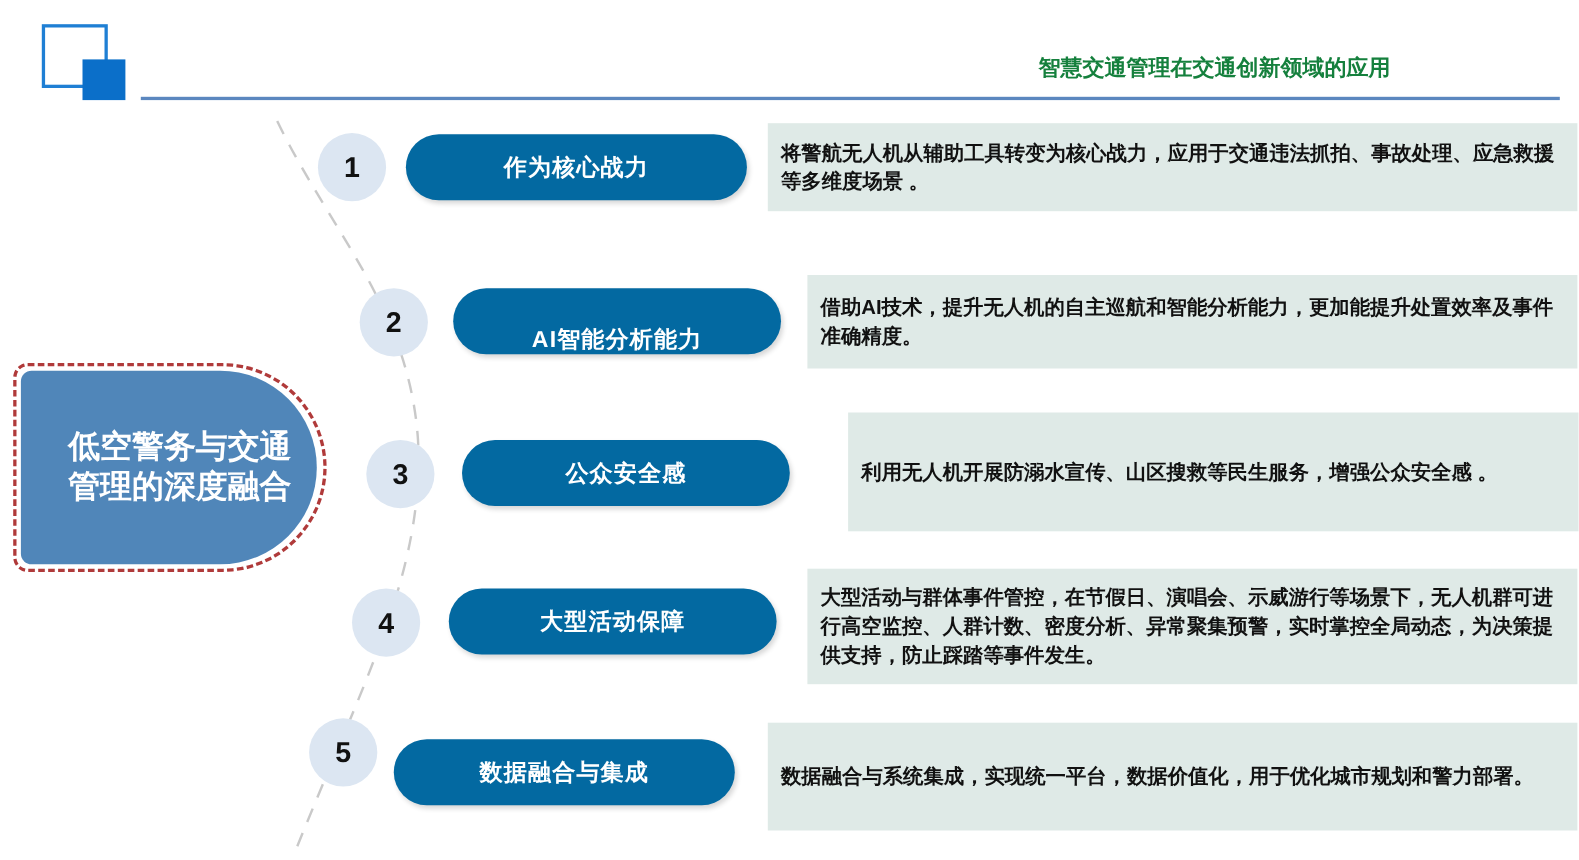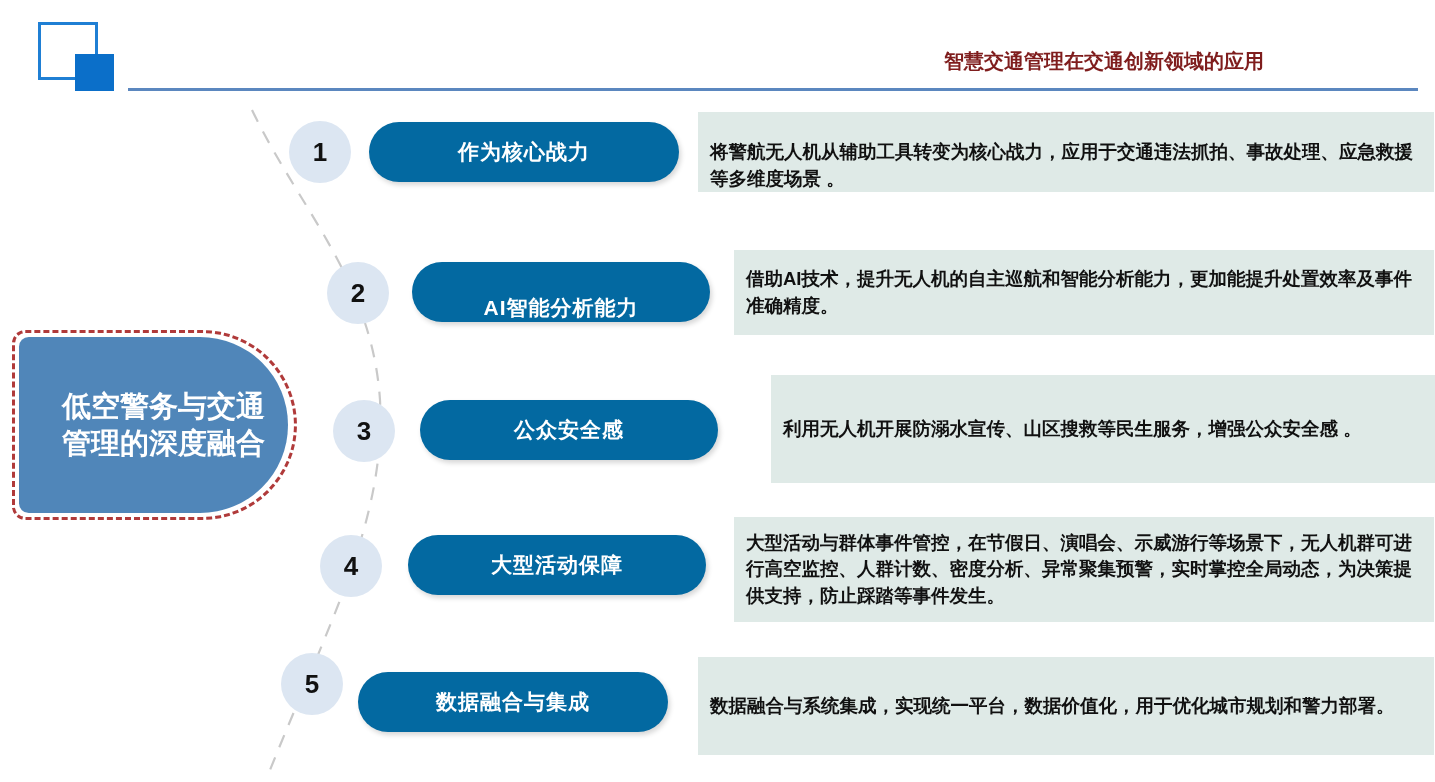--- a/index.html
+++ b/index.html
@@ -48,21 +48,21 @@
     color: #0d0d0d;
     letter-spacing: 0.5px;
     white-space: nowrap;
   }
   .subtitle {
     position: absolute;
     left: 944px;
     top: 48px;
     font-size: 20px;
     font-weight: bold;
-    color: #7f1d1d;
+    color: #15803d;
     white-space: nowrap;
   }
   .header-rule {
     position: absolute;
     left: 128px;
     top: 88px;
     width: 1290px;
     height: 3px;
     background: #5b87bf;
   }
@@ -177,21 +177,21 @@
   <div class="focus-box">
     <div class="focus-text">低空警务与交通
 管理的深度融合</div>
   </div>
 
   <div class="row">
     <div class="num-circle" style="left:289px; top:121px;">1</div>
     <div class="pill" style="left:369px; top:122px; width:310px;">
       <span>作为核心战力</span>
     </div>
-    <div class="desc-box" style="left:698px; top:112px; width:736px; height:80px;align-items:flex-end;">
+    <div class="desc-box" style="left:698px; top:112px; width:736px; height:80px;">
       <div class="desc-text">将警航无人机从辅助工具转变为核心战力，应用于交通违法抓拍、事故处理、应急救援等多维度场景 。</div>
     </div>
   </div>
 
   <div class="row">
     <div class="num-circle" style="left:327px; top:262px;">2</div>
     <div class="pill" style="left:412px; top:262px; width:298px;align-items:flex-end;">
       <span>AI智能分析能力</span>
     </div>
     <div class="desc-box" style="left:734px; top:250px; width:700px; height:85px;">

